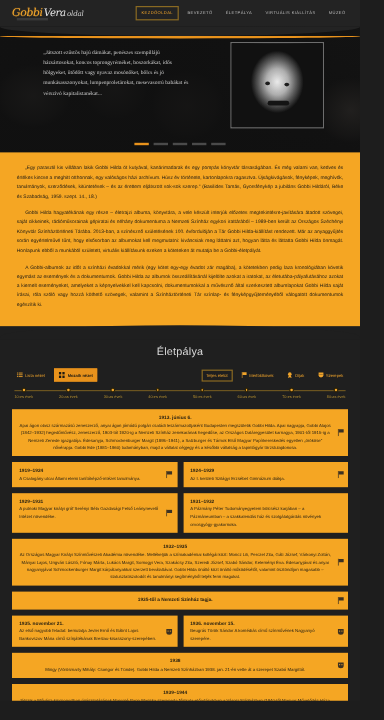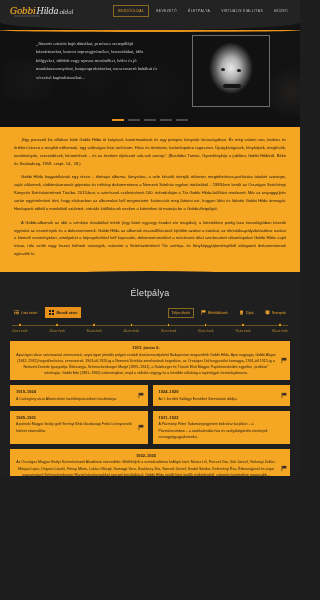--- a/index.html
+++ b/index.html
@@ -2,21 +2,21 @@
 <html lang="hu"><head>
 <meta charset="utf-8">
 <style>
   * { box-sizing: border-box; margin: 0; padding: 0; }
   html, body {
     width: 300px; height: 600px;
     overflow: hidden;
     background: #1d1d1d;
     font-family: "Liberation Sans", sans-serif;
   }
-  .page { width: 300px; height: 476px; position: relative; overflow: hidden; }
+  .page { width: 300px; height: 584px; position: relative; overflow: hidden; }
 
   
   .header {
     position: relative; z-index: 30;
     height: 22px; width: 100%;
     background: #232323;
     display: flex; align-items: center;
     padding: 0 6px;
   }
   .logo {
@@ -273,21 +273,21 @@
   }
 </style>
 </head>
 <body>
 
 <div class="page">
 
   <div class="header">
     <div class="logo">
       <span class="logo-a">Gobbi</span>
-      <span class="logo-b">Hilda</span>
+      <span class="logo-b">Vera</span>
       <span class="logo-c">oldal</span>
     </div>
     <div class="logo-bar"></div>
     <nav class="nav">
       <div class="nav-item active">KEZDŐOLDAL</div>
       <div class="nav-item">BEVEZETŐ</div>
       <div class="nav-item">ÉLETPÁLYA</div>
       <div class="nav-item">VIRTUÁLIS KIÁLLÍTÁS</div>
       <div class="nav-item">MÚZEÓ</div>
     </nav>

